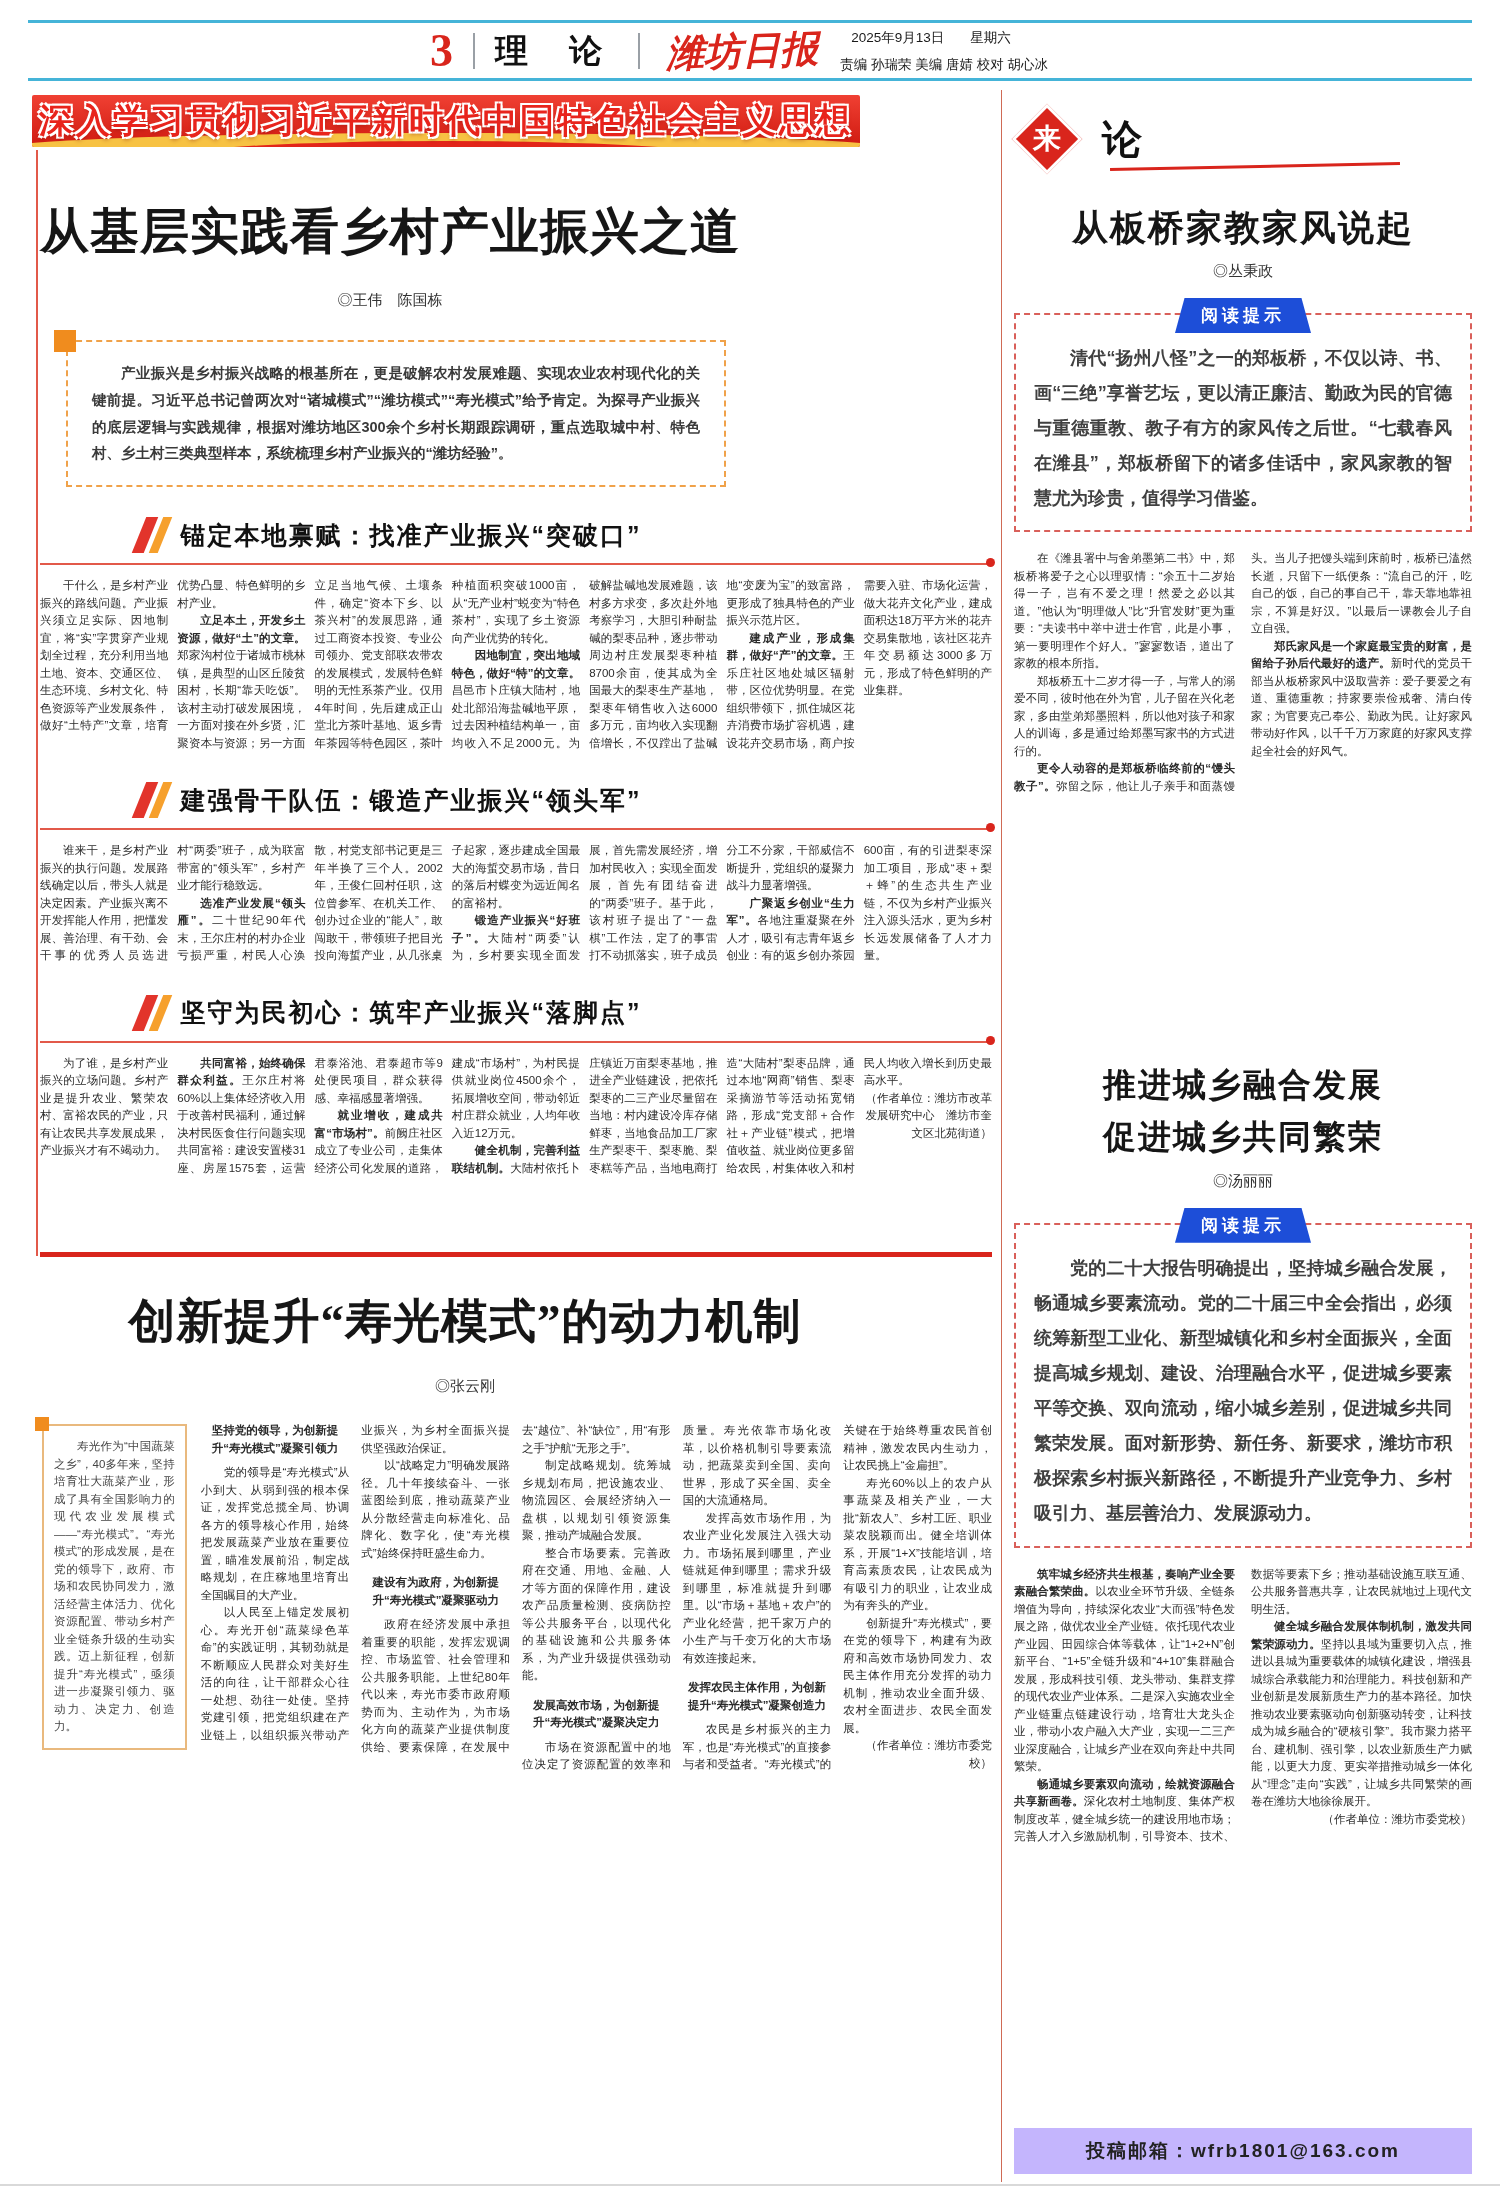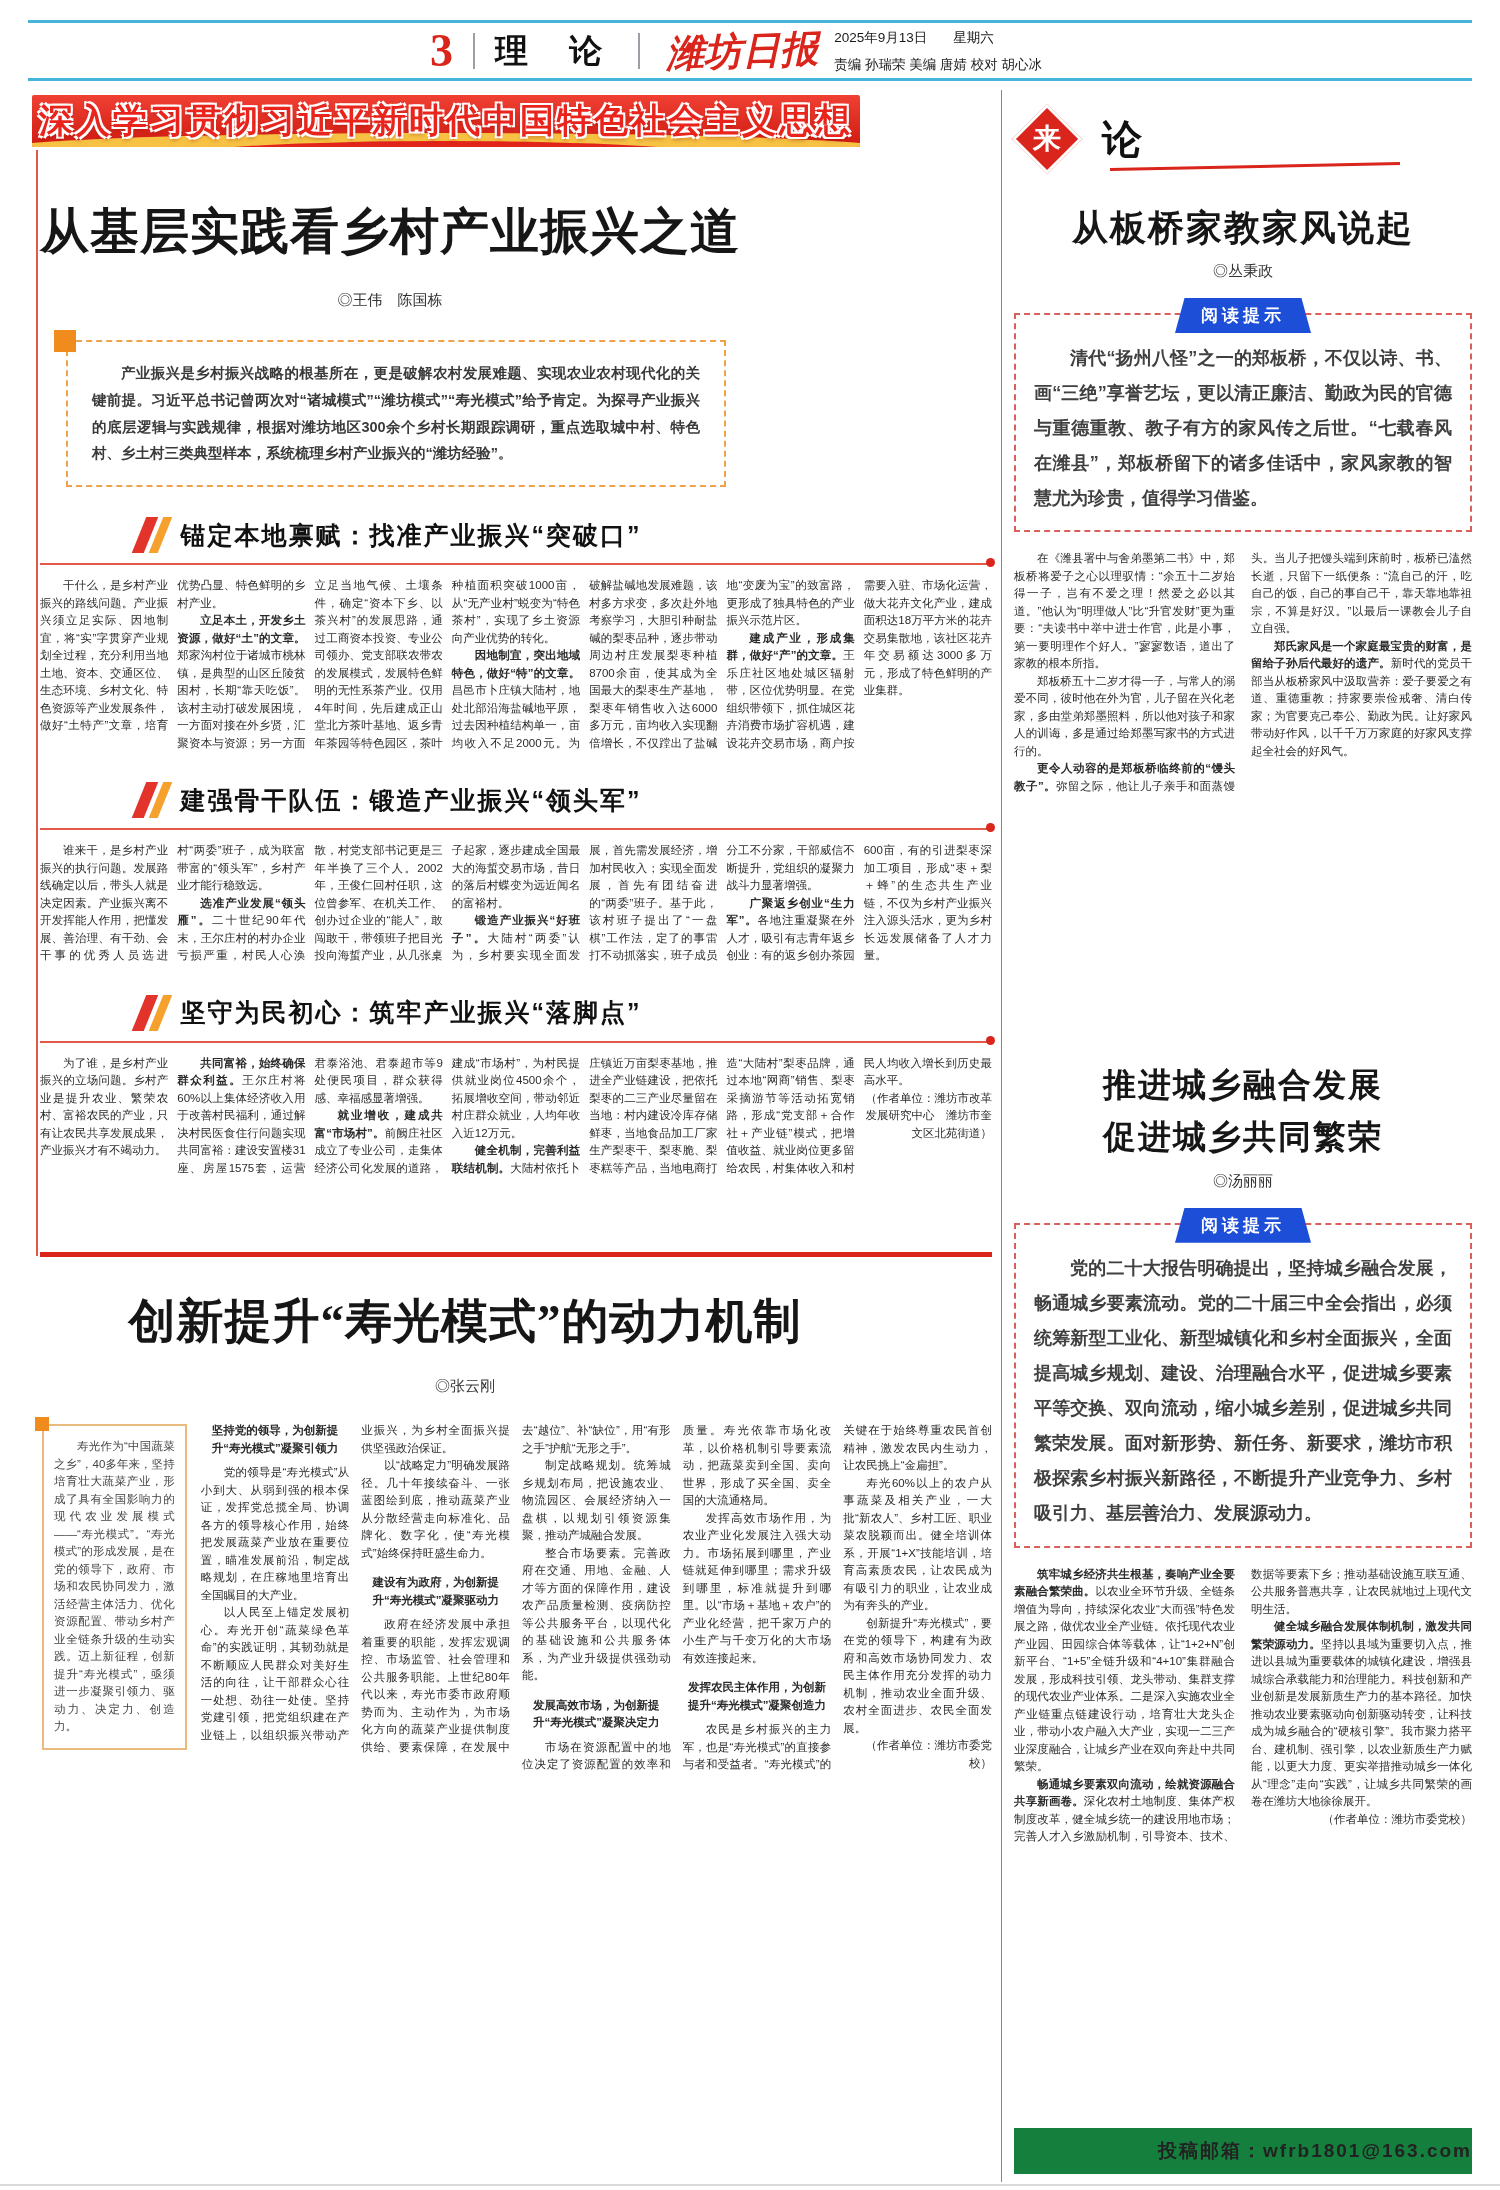--- a/index.html
+++ b/index.html
@@ -4,21 +4,21 @@
 <style>
   html,body{margin:0;padding:0;background:#fff;}
   body{width:1500px;height:2190px;position:relative;font-family:"Liberation Sans",sans-serif;color:#222;overflow:hidden;}
   .rule{position:absolute;left:28px;right:28px;height:3px;background:#45b4d8;}
   
   .masthead{position:absolute;top:24px;left:430px;display:flex;align-items:center;}
   .pageno{color:#d9251c;font-family:"Liberation Serif",serif;font-weight:bold;font-size:46px;line-height:1;}
   .vbar{width:2px;height:36px;background:#9aa0a6;margin:0 20px;}
   .section-name{font-size:33px;font-weight:bold;letter-spacing:16px;color:#111;}
   .paper-logo{color:#d9251c;font-size:38px;font-weight:bold;font-style:italic;font-family:"DejaVu Serif",serif;margin-left:6px;transform:rotate(-2deg);}
-  .issue-info{margin-left:16px;font-size:13.5px;color:#1a1a1a;line-height:2.0;}
+  .issue-info{margin-left:22px;font-size:13.5px;color:#1a1a1a;line-height:2.0;text-align:center;}
   .issue-info .d1 span{margin-right:26px;}
   
   .main-box{position:absolute;left:40px;top:95px;width:952px;}
   .main-left-border{position:absolute;left:36px;top:150px;width:2px;height:1106px;background:#e2594a;}
   .red-divider{position:absolute;left:40px;top:1252px;width:952px;height:5px;background:#d9251c;}
   .banner{width:828px;height:52px;margin-left:-8px;position:relative;background:linear-gradient(#f04033,#cf1a10);display:flex;align-items:center;justify-content:center;overflow:hidden;border-radius:2px;}
   .banner:before{content:"";position:absolute;left:-5%;right:-5%;bottom:-20px;height:34px;background:#f7c243;border-radius:50% 50% 0 0;}
   .banner:after{content:"";position:absolute;left:18%;right:18%;bottom:-24px;height:30px;background:#e2251a;border-radius:50% 50% 0 0;}
   .banner-text{position:relative;z-index:2;font-size:34px;font-weight:900;letter-spacing:3px;color:#e8241c;
     text-shadow:-2px -2px 0 #fff,2px -2px 0 #fff,-2px 2px 0 #fff,2px 2px 0 #fff,0 3px 4px rgba(120,0,0,.45);}
@@ -67,21 +67,21 @@
   .tip-box{border:2px dashed #d9605a;margin-top:32px;padding:26px 18px 14px 18px;position:relative;}
   .tip-label{position:absolute;top:-17px;left:50%;transform:translateX(-50%);background:#1d4ed8;color:#fff;
     font-size:17px;font-weight:bold;letter-spacing:4px;padding:6px 26px;clip-path:polygon(7% 0,93% 0,100% 100%,0 100%);}
   .tip-text{font-size:18px;font-weight:600;line-height:1.95;color:#404040;text-align:justify;}
   .tip-text p{margin:0;text-indent:2em;}
   .ra-body{margin-top:18px;column-count:2;column-gap:16px;font-size:11.5px;line-height:17.5px;text-align:justify;color:#2b2b2b;}
   .ra-body p{margin:0;text-indent:2em;}
   .ra-body p strong{font-weight:800;}
   .ra-body.a{height:470px;overflow:hidden;}
   .ra-body.b{height:742px;overflow:hidden;}
-  .footer-box{position:absolute;left:1014px;top:2128px;width:458px;height:46px;background:#15803d;display:flex;align-items:center;justify-content:flex-end;font-size:19px;font-weight:bold;letter-spacing:2px;color:#222;}
+  .footer-box{position:absolute;left:1014px;top:2128px;width:458px;height:46px;background:#c4b5fd;display:flex;align-items:center;justify-content:center;font-size:19px;font-weight:bold;letter-spacing:2px;color:#222;}
   .bottom-rule{position:absolute;left:0;right:0;bottom:4px;height:2px;background:#d9d9d9;}
 </style>
 </head>
 <body>
 
 <div class="rule" style="top:20px"></div>
 <div class="rule" style="top:78px"></div>
 
 <div class="masthead">
   <span class="pageno">3</span>

